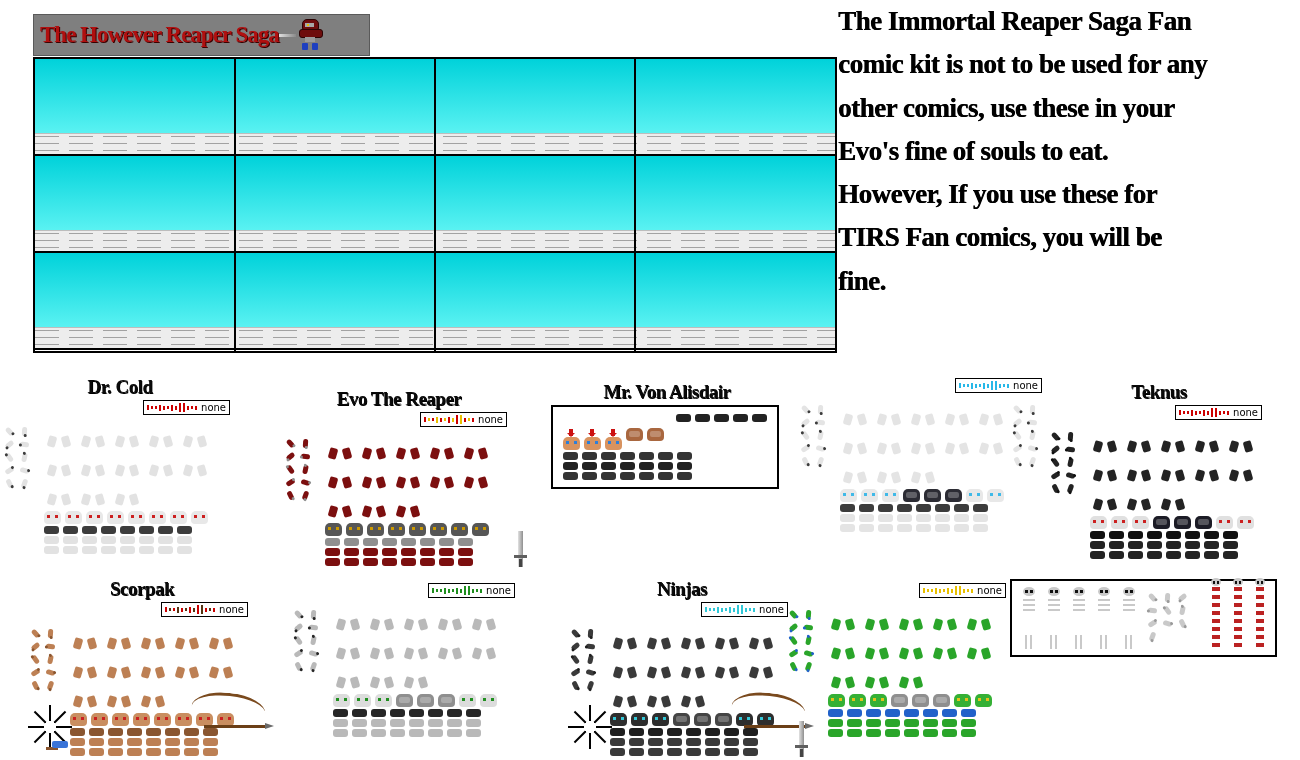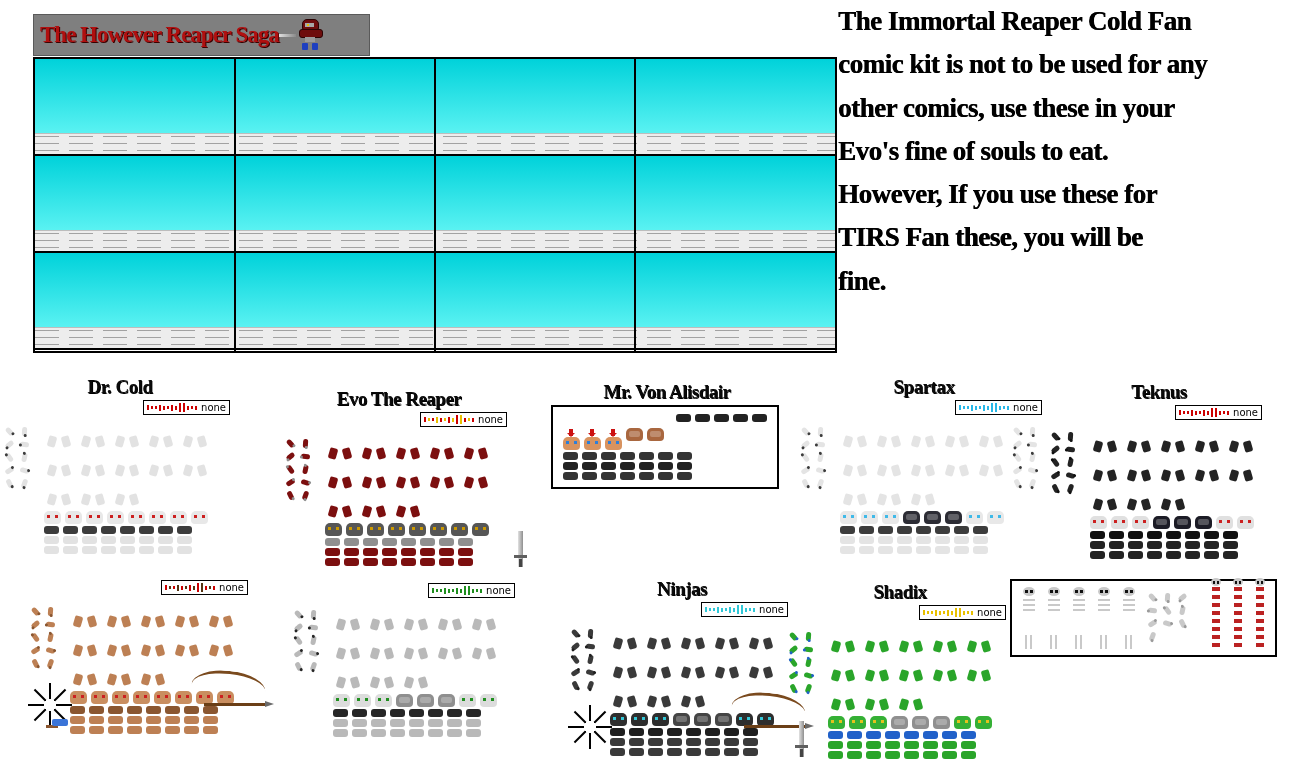--- a/index.html
+++ b/index.html
@@ -155,26 +155,26 @@
     <div class="grid-row">
       <div class="sky" style="background: linear-gradient(rgb(0, 210, 218), rgb(90, 242, 242));"></div>
       <div class="floor"></div>
     </div>
     <div class="vline" style="left: 199px;"></div>
     <div class="vline" style="left: 399px;"></div>
     <div class="vline" style="left: 599px;"></div>
   </div>
 
 <div class="notice" id="notice">
-    <div class="notice-line">The Immortal Reaper Cold Fan</div>
+    <div class="notice-line">The Immortal Reaper Saga Fan</div>
     <div class="notice-line">comic kit is not to be used for any</div>
     <div class="notice-line">other comics, use these in your</div>
     <div class="notice-line">Evo's fine of souls to eat.</div>
     <div class="notice-line">However, If you use these for</div>
-    <div class="notice-line">TIRS Fan these, you will be</div>
+    <div class="notice-line">TIRS Fan comics, you will be</div>
     <div class="notice-line">fine.</div>
   </div>
 
 <div id="characters">
     <div class="char-section" id="sec-drcold">
       <div class="char-name">Dr. Cold</div>
       <div class="pal">
         <span class="tick" style="height: 5px; background: rgb(204, 0, 0);"></span>
         <span class="tick" style="height: 3px; background: rgb(204, 0, 0);"></span>
         <span class="tick" style="height: 3px; background: rgb(204, 0, 0);"></span>
@@ -510,21 +510,20 @@
             <span class="bt" style="background: rgb(52, 52, 52);"></span>
             <span class="bt" style="background: rgb(52, 52, 52);"></span>
             <span class="bt" style="background: rgb(52, 52, 52);"></span>
             <span class="bt" style="background: rgb(52, 52, 52);"></span>
             <span class="bt" style="background: rgb(52, 52, 52);"></span>
           </div>
         </div>
       </div>
     </div>
     <div class="char-section" id="sec-spartax">
-      <div class="char-name">Spartax</div>
       <div class="pal">
         <span class="tick" style="height: 5px; background: rgb(40, 184, 232);"></span>
         <span class="tick" style="height: 3px; background: rgb(40, 184, 232);"></span>
         <span class="tick" style="height: 3px; background: rgb(40, 184, 232);"></span>
         <span class="tick" style="height: 6px; background: rgb(40, 184, 232);"></span>
         <span class="tick" style="height: 4px; background: rgb(40, 184, 232);"></span>
         <span class="tick" style="height: 3px; background: rgb(40, 184, 232);"></span>
         <span class="tick" style="height: 6px; background: rgb(40, 184, 232);"></span>
         <span class="tick" style="height: 4px; background: rgb(40, 184, 232);"></span>
         <span class="tick" style="height: 9px; background: rgb(40, 184, 232);"></span>
@@ -812,20 +811,21 @@
             <span class="bt" style="background: rgb(35, 35, 35);"></span>
             <span class="bt" style="background: rgb(35, 35, 35);"></span>
             <span class="bt" style="background: rgb(35, 35, 35);"></span>
             <span class="bt" style="background: rgb(35, 35, 35);"></span>
             <span class="bt" style="background: rgb(35, 35, 35);"></span>
           </div>
         </div>
       </div>
     </div>
     <div class="char-section" id="sec-scorpak">
+      <div class="char-name">Scorpak</div>
       <div class="pal">
         <span class="tick" style="height: 5px; background: rgb(204, 0, 0);"></span>
         <span class="tick" style="height: 3px; background: rgb(85, 51, 17);"></span>
         <span class="tick" style="height: 3px; background: rgb(204, 0, 0);"></span>
         <span class="tick" style="height: 6px; background: rgb(85, 51, 17);"></span>
         <span class="tick" style="height: 4px; background: rgb(204, 0, 0);"></span>
         <span class="tick" style="height: 3px; background: rgb(85, 51, 17);"></span>
         <span class="tick" style="height: 6px; background: rgb(204, 0, 0);"></span>
         <span class="tick" style="height: 4px; background: rgb(85, 51, 17);"></span>
         <span class="tick" style="height: 9px; background: rgb(204, 0, 0);"></span>
@@ -1243,21 +1243,20 @@
         <div class="ex-spear">
           <span class="tip"></span>
         </div>
         <div class="ex-sword">
           <span class="guard"></span>
           <span class="grip"></span>
         </div>
       </div>
     </div>
     <div class="char-section" id="sec-shadix">
-      <div class="char-name">Shadix</div>
       <div class="pal">
         <span class="tick" style="height: 5px; background: rgb(232, 192, 0);"></span>
         <span class="tick" style="height: 3px; background: rgb(232, 192, 0);"></span>
         <span class="tick" style="height: 3px; background: rgb(232, 192, 0);"></span>
         <span class="tick" style="height: 6px; background: rgb(232, 192, 0);"></span>
         <span class="tick" style="height: 4px; background: rgb(232, 192, 0);"></span>
         <span class="tick" style="height: 3px; background: rgb(232, 192, 0);"></span>
         <span class="tick" style="height: 6px; background: rgb(232, 192, 0);"></span>
         <span class="tick" style="height: 4px; background: rgb(232, 192, 0);"></span>
         <span class="tick" style="height: 9px; background: rgb(232, 192, 0);"></span>

